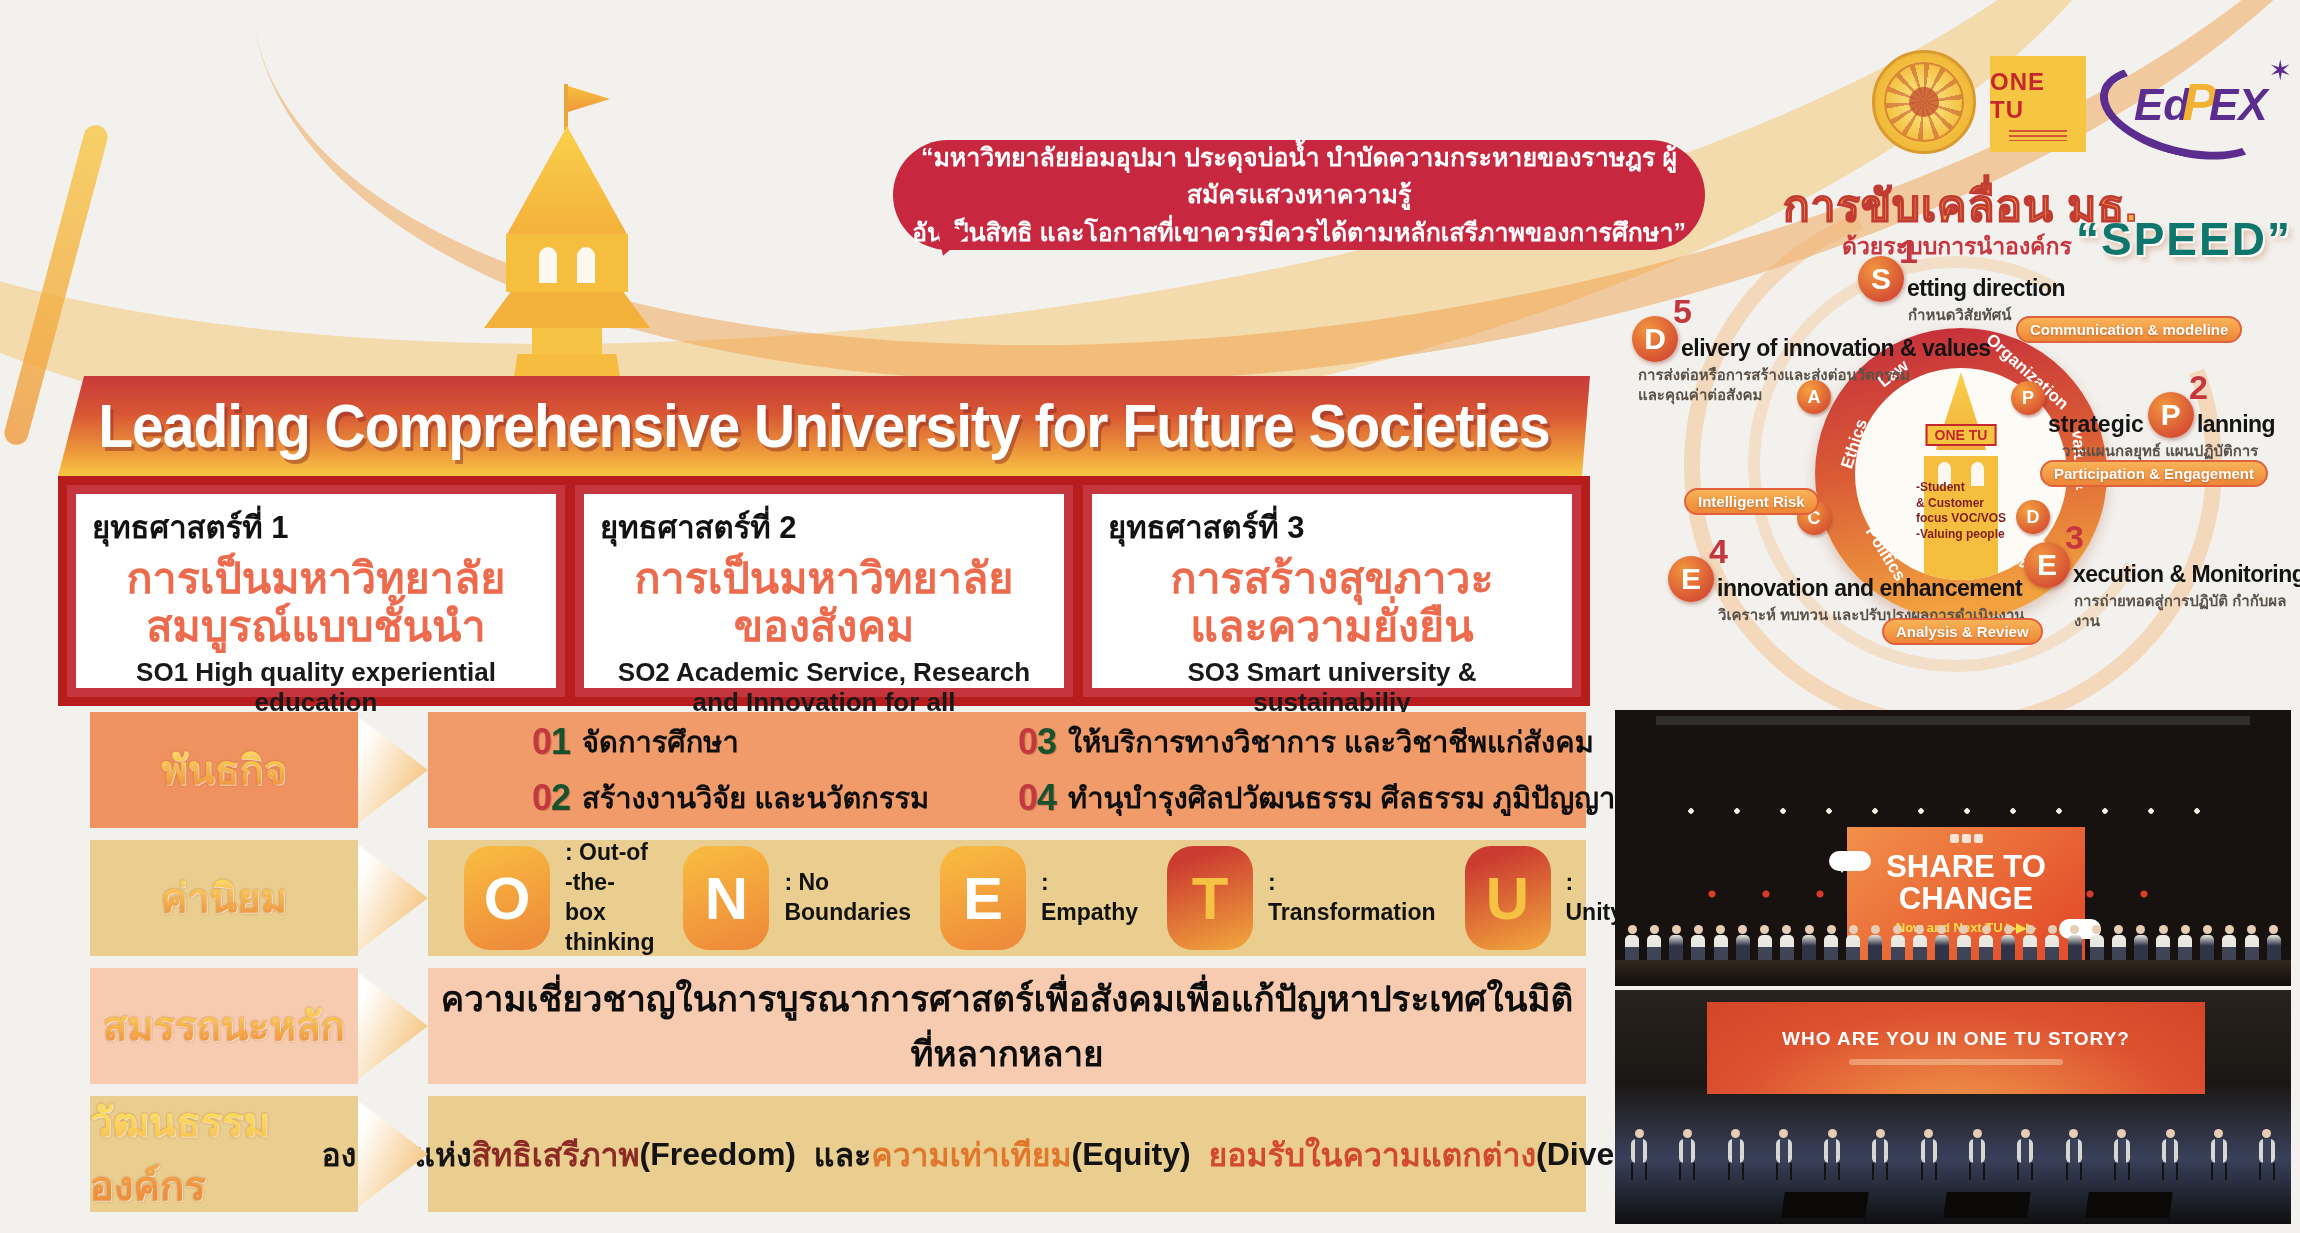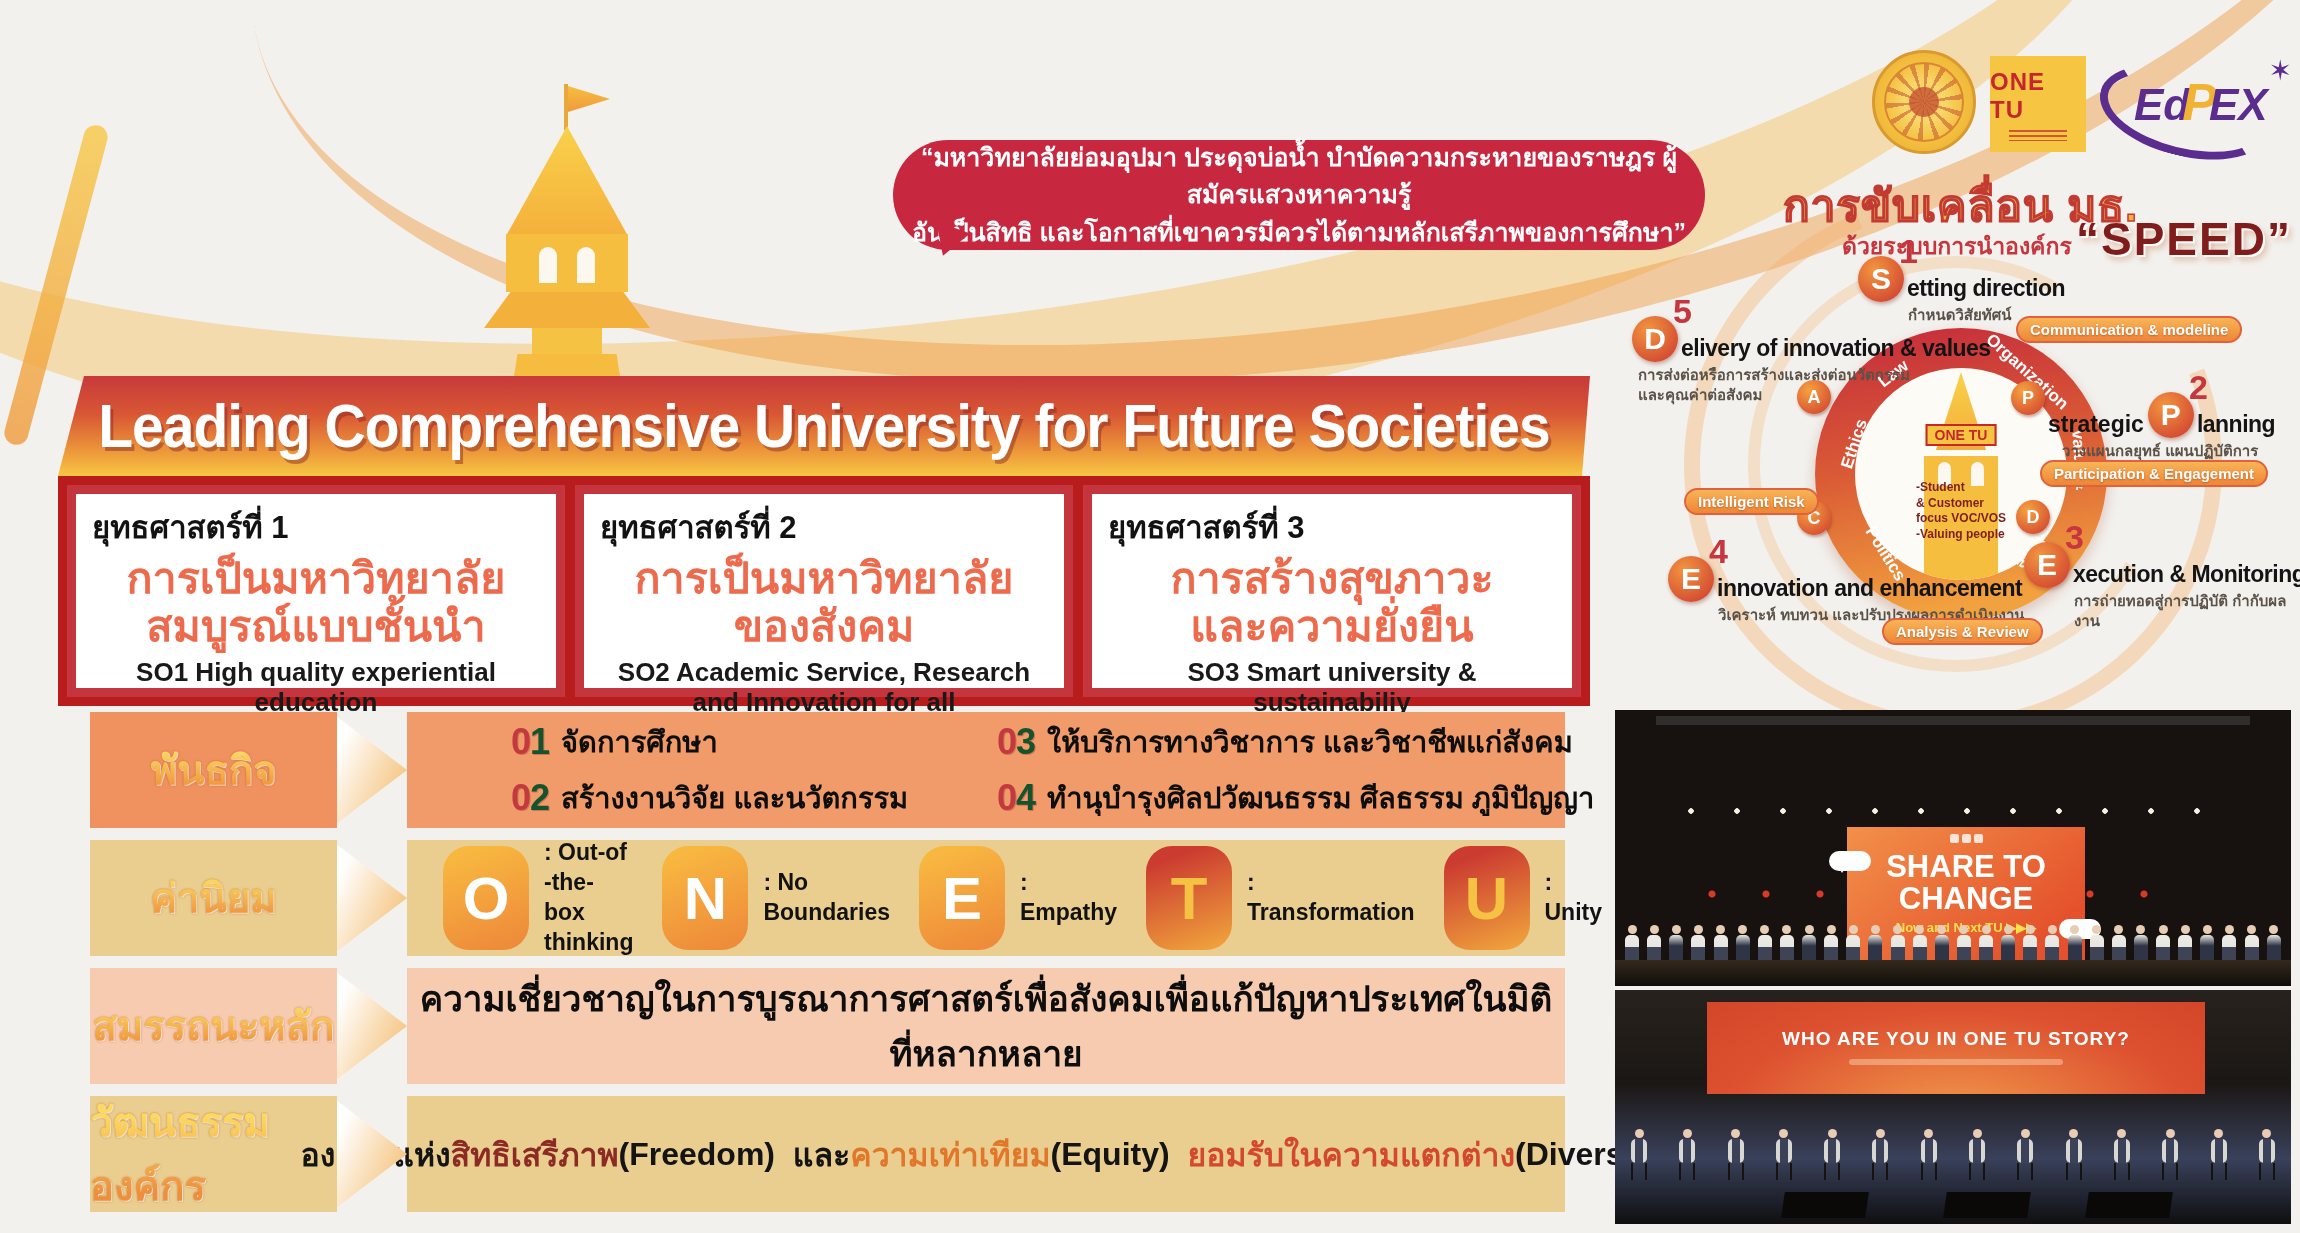--- a/index.html
+++ b/index.html
@@ -48,21 +48,21 @@
   .edpex{position:absolute;left:2106px;top:60px;width:190px;height:90px;}
   .edpex .swoosh{position:absolute;left:-8px;top:8px;width:158px;height:72px;border-radius:50%;
         border:8px solid transparent;border-left-color:#5B2D8E;border-bottom-color:#5B2D8E;transform:rotate(14deg);}
   .edpex .word{position:absolute;left:28px;top:12px;font-weight:800;font-style:italic;font-size:44px;color:#5B2D8E;}
   .edpex .p{color:#F2B233;font-size:52px;margin:0 -8px;}
   .edpex .star{position:absolute;right:4px;top:-6px;color:#5B2D8E;font-size:28px;font-style:normal;}
   
   .drive-head{position:absolute;left:1783px;top:170px;font-size:44px;font-weight:800;color:#F7AF40;
         -webkit-text-stroke:1.5px #C23B33;letter-spacing:1px;z-index:2;}
   .drive-sub{position:absolute;left:1842px;top:228px;font-size:23px;font-weight:800;color:#C5363E;z-index:2;}
-  .speed-word{position:absolute;left:2076px;top:212px;font-size:46px;font-weight:800;color:#7f1d1d;
+  .speed-word{position:absolute;left:2076px;top:212px;font-size:46px;font-weight:800;color:#0f766e;
         letter-spacing:2px;text-shadow:2px 2px 0 rgba(255,255,255,.9),4px 5px 6px rgba(180,90,30,.35);z-index:2;}
   
   .diagram{position:absolute;left:1620px;top:160px;width:680px;height:560px;}
   .d-arc1{position:absolute;left:64px;top:36px;width:506px;height:506px;border-radius:50%;
         border:16px solid rgba(243,176,106,.38);border-top-color:transparent;transform:rotate(24deg);}
   .d-arc2{position:absolute;left:128px;top:96px;width:392px;height:392px;border-radius:50%;
         border:12px solid rgba(243,176,106,.28);border-right-color:transparent;transform:rotate(-15deg);}
   .ring{position:absolute;left:195px;top:168px;width:292px;height:292px;border-radius:50%;
         background:linear-gradient(170deg,#C8333B 8%,#DA5C35 45%,#F2A13F 88%);
         box-shadow:0 6px 14px rgba(150,60,20,.25);}
@@ -119,21 +119,21 @@
   .sbox{flex:1;background:#fff;border:9px solid #C4353E;box-sizing:border-box;padding:8px 16px 6px;
         display:flex;flex-direction:column;}
   .sbox-no{font-size:31px;font-weight:800;color:#121212;}
   .sbox-title{font-size:43px;font-weight:800;color:#ED6A4C;text-align:center;line-height:1.12;
         margin-top:2px;white-space:pre-line;}
   .sbox-en{font-size:26px;font-weight:800;color:#191919;text-align:center;margin-top:8px;line-height:1.15;
         white-space:pre-line;}
   
   .row{position:absolute;left:90px;display:flex;height:116px;}
   .row1{top:712px}.row2{top:840px}.row3{top:968px}.row4{top:1096px}
-  .row-label{width:247px;flex:none;display:flex;align-items:center;justify-content:center;}
+  .row-label{width:268px;flex:none;display:flex;align-items:center;justify-content:center;}
   .row-label span{font-size:40px;font-weight:800;background:linear-gradient(180deg,#FBDA5E 20%,#EF8F3C 80%);
         -webkit-background-clip:text;background-clip:text;color:transparent;
         filter:drop-shadow(1px 1px 0 rgba(255,255,255,.65)) drop-shadow(0 0 1px rgba(180,80,30,.6));}
   .row-chev{width:70px;flex:none;background:linear-gradient(115deg,#FFFFFF 15%,#F4BE72 90%);
         clip-path:polygon(0 4%,100% 50%,0 96%);}
   .row-content{width:1158px;flex:none;display:flex;align-items:center;box-sizing:border-box;}
   .bg-orange{background:#EF9260}.bg-orange2{background:#F09B69}
   .bg-tan{background:#E9CE90}.bg-pink{background:#F7CBB0}
   .mission{display:grid;grid-template-columns:470px 640px;column-gap:16px;row-gap:10px;padding-left:104px;}
   .m-item{display:flex;align-items:center;gap:12px;}

